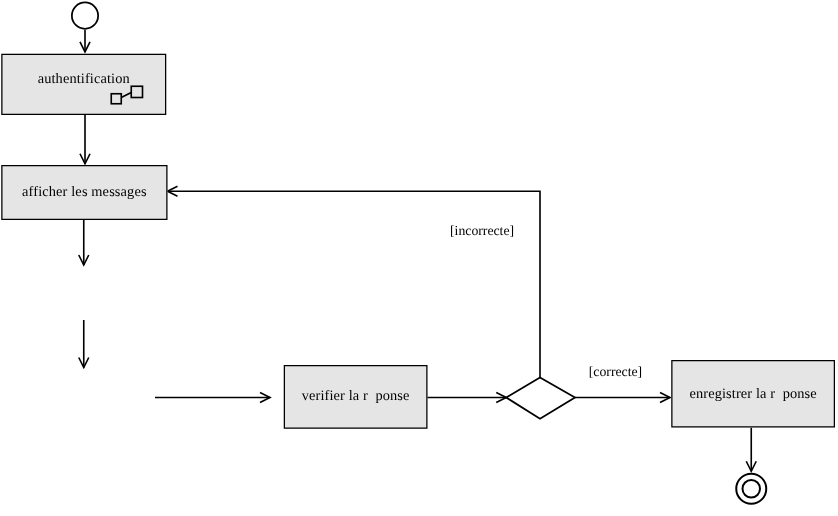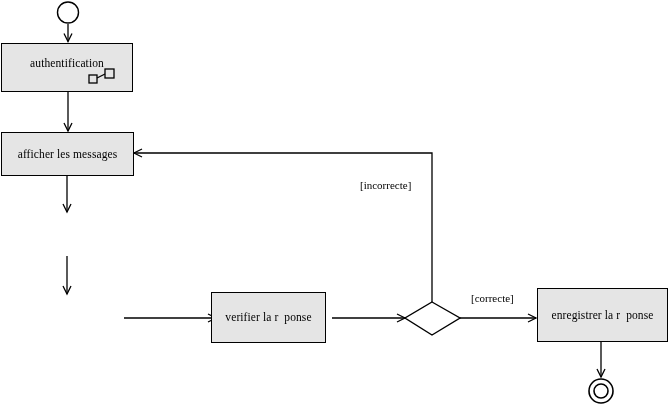--- a/index.html
+++ b/index.html
@@ -111,21 +111,21 @@
       <line x1="9" y1="10" x2="17" y2="6" stroke="#000000" stroke-width="1.3"></line>
     </svg>
   </div>
 
   <div class="node-box" style="left:1px; top:132px; width:133px; height:44px;">
     <span class="node-label">afficher les messages</span>
   </div>
 
 
 
-  <div class="node-box" style="left:211px; top:292px; width:115px; height:51px;">
+  <div class="node-box" style="left:227px; top:292px; width:115px; height:51px;">
     <span class="node-label">verifier la r  ponse</span>
   </div>
 
   <div class="node-box" style="left:537px; top:288px; width:131px; height:54px;">
     <span class="node-label">enregistrer la r  ponse</span>
   </div>
 
   <div class="guard-label" style="left:360px; top:148px;margin-top:31px;">[incorrecte]</div>
 
   <div class="guard-label" style="left:471px; top:292px;">[correcte]</div>

